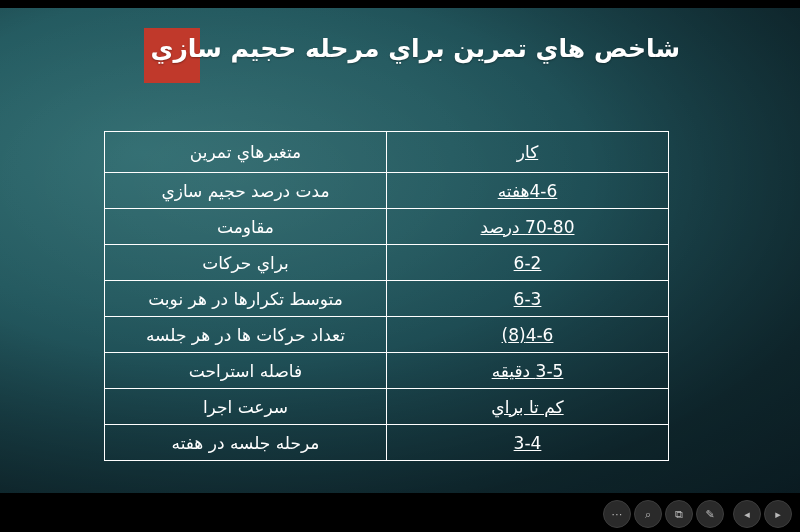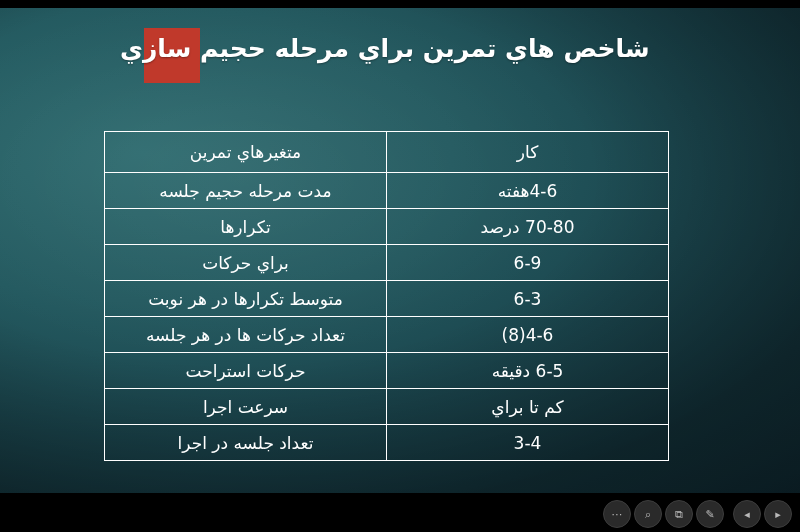--- a/index.html
+++ b/index.html
@@ -41,21 +41,21 @@
     top: 20px;
     width: 56px;
     height: 55px;
     background: #c0392b;
   }
   .slide-title {
     position: absolute;
     top: 24px;
     right: 120px;
     left: 120px;
-    text-align: left;
+    text-align: right;
     color: #ffffff;
     font-size: 25px;
     font-weight: bold;
     line-height: 1.35;
     direction: rtl;
     text-shadow: 0 1px 2px rgba(0,0,0,0.35);
   }
   .table-wrap {
     position: absolute;
     left: 131px;
@@ -75,21 +75,21 @@
     text-align: center;
     height: 35px;
     padding: 0 6px;
     direction: rtl;
     white-space: nowrap;
   }
   table.data-table tr.header-row td {
     height: 40px;
   }
   td.col-var { width: 269px; }
-  td.col-val { width: 269px; }
+  td.col-val { width: 269px; text-decoration: underline; }
 
   .toolbar {
     position: absolute;
     left: 0;
     bottom: 0;
     width: 800px;
     height: 39px;
     background: #000000;
   }
   .toolbar-inner {
@@ -134,49 +134,49 @@
 
     <div class="table-wrap">
       <table class="data-table">
         <tbody>
           <tr class="header-row">
             <td class="col-val">كار</td>
             <td class="col-var">متغيرهاي تمرين</td>
           </tr>
           <tr>
             <td class="col-val">4-6هفته</td>
-            <td class="col-var">مدت مرحله حجيم جلسه</td>
+            <td class="col-var">مدت درصد حجيم سازي</td>
           </tr>
           <tr>
             <td class="col-val">70-80 درصد</td>
-            <td class="col-var">تكرارها</td>
-          </tr>
-          <tr>
-            <td class="col-val">6-9</td>
+            <td class="col-var">مقاومت</td>
+          </tr>
+          <tr>
+            <td class="col-val">6-2</td>
             <td class="col-var">براي حركات</td>
           </tr>
           <tr>
             <td class="col-val">6-3</td>
             <td class="col-var">متوسط تكرارها در هر نوبت</td>
           </tr>
           <tr>
             <td class="col-val">4-6(8)</td>
             <td class="col-var">تعداد حركات ها در هر جلسه</td>
           </tr>
           <tr>
-            <td class="col-val">6-5 دقيقه</td>
-            <td class="col-var">حركات استراحت</td>
+            <td class="col-val">3-5 دقيقه</td>
+            <td class="col-var">فاصله استراحت</td>
           </tr>
           <tr>
             <td class="col-val">كم تا براي</td>
             <td class="col-var">سرعت اجرا</td>
           </tr>
           <tr>
             <td class="col-val">3-4</td>
-            <td class="col-var">تعداد جلسه در اجرا</td>
+            <td class="col-var">مرحله جلسه در هفته</td>
           </tr>
         </tbody>
       </table>
     </div>
   </div>
 
   <div class="toolbar">
     <div class="toolbar-inner">
       <div class="tb-btn">
         <span>⋯</span>

